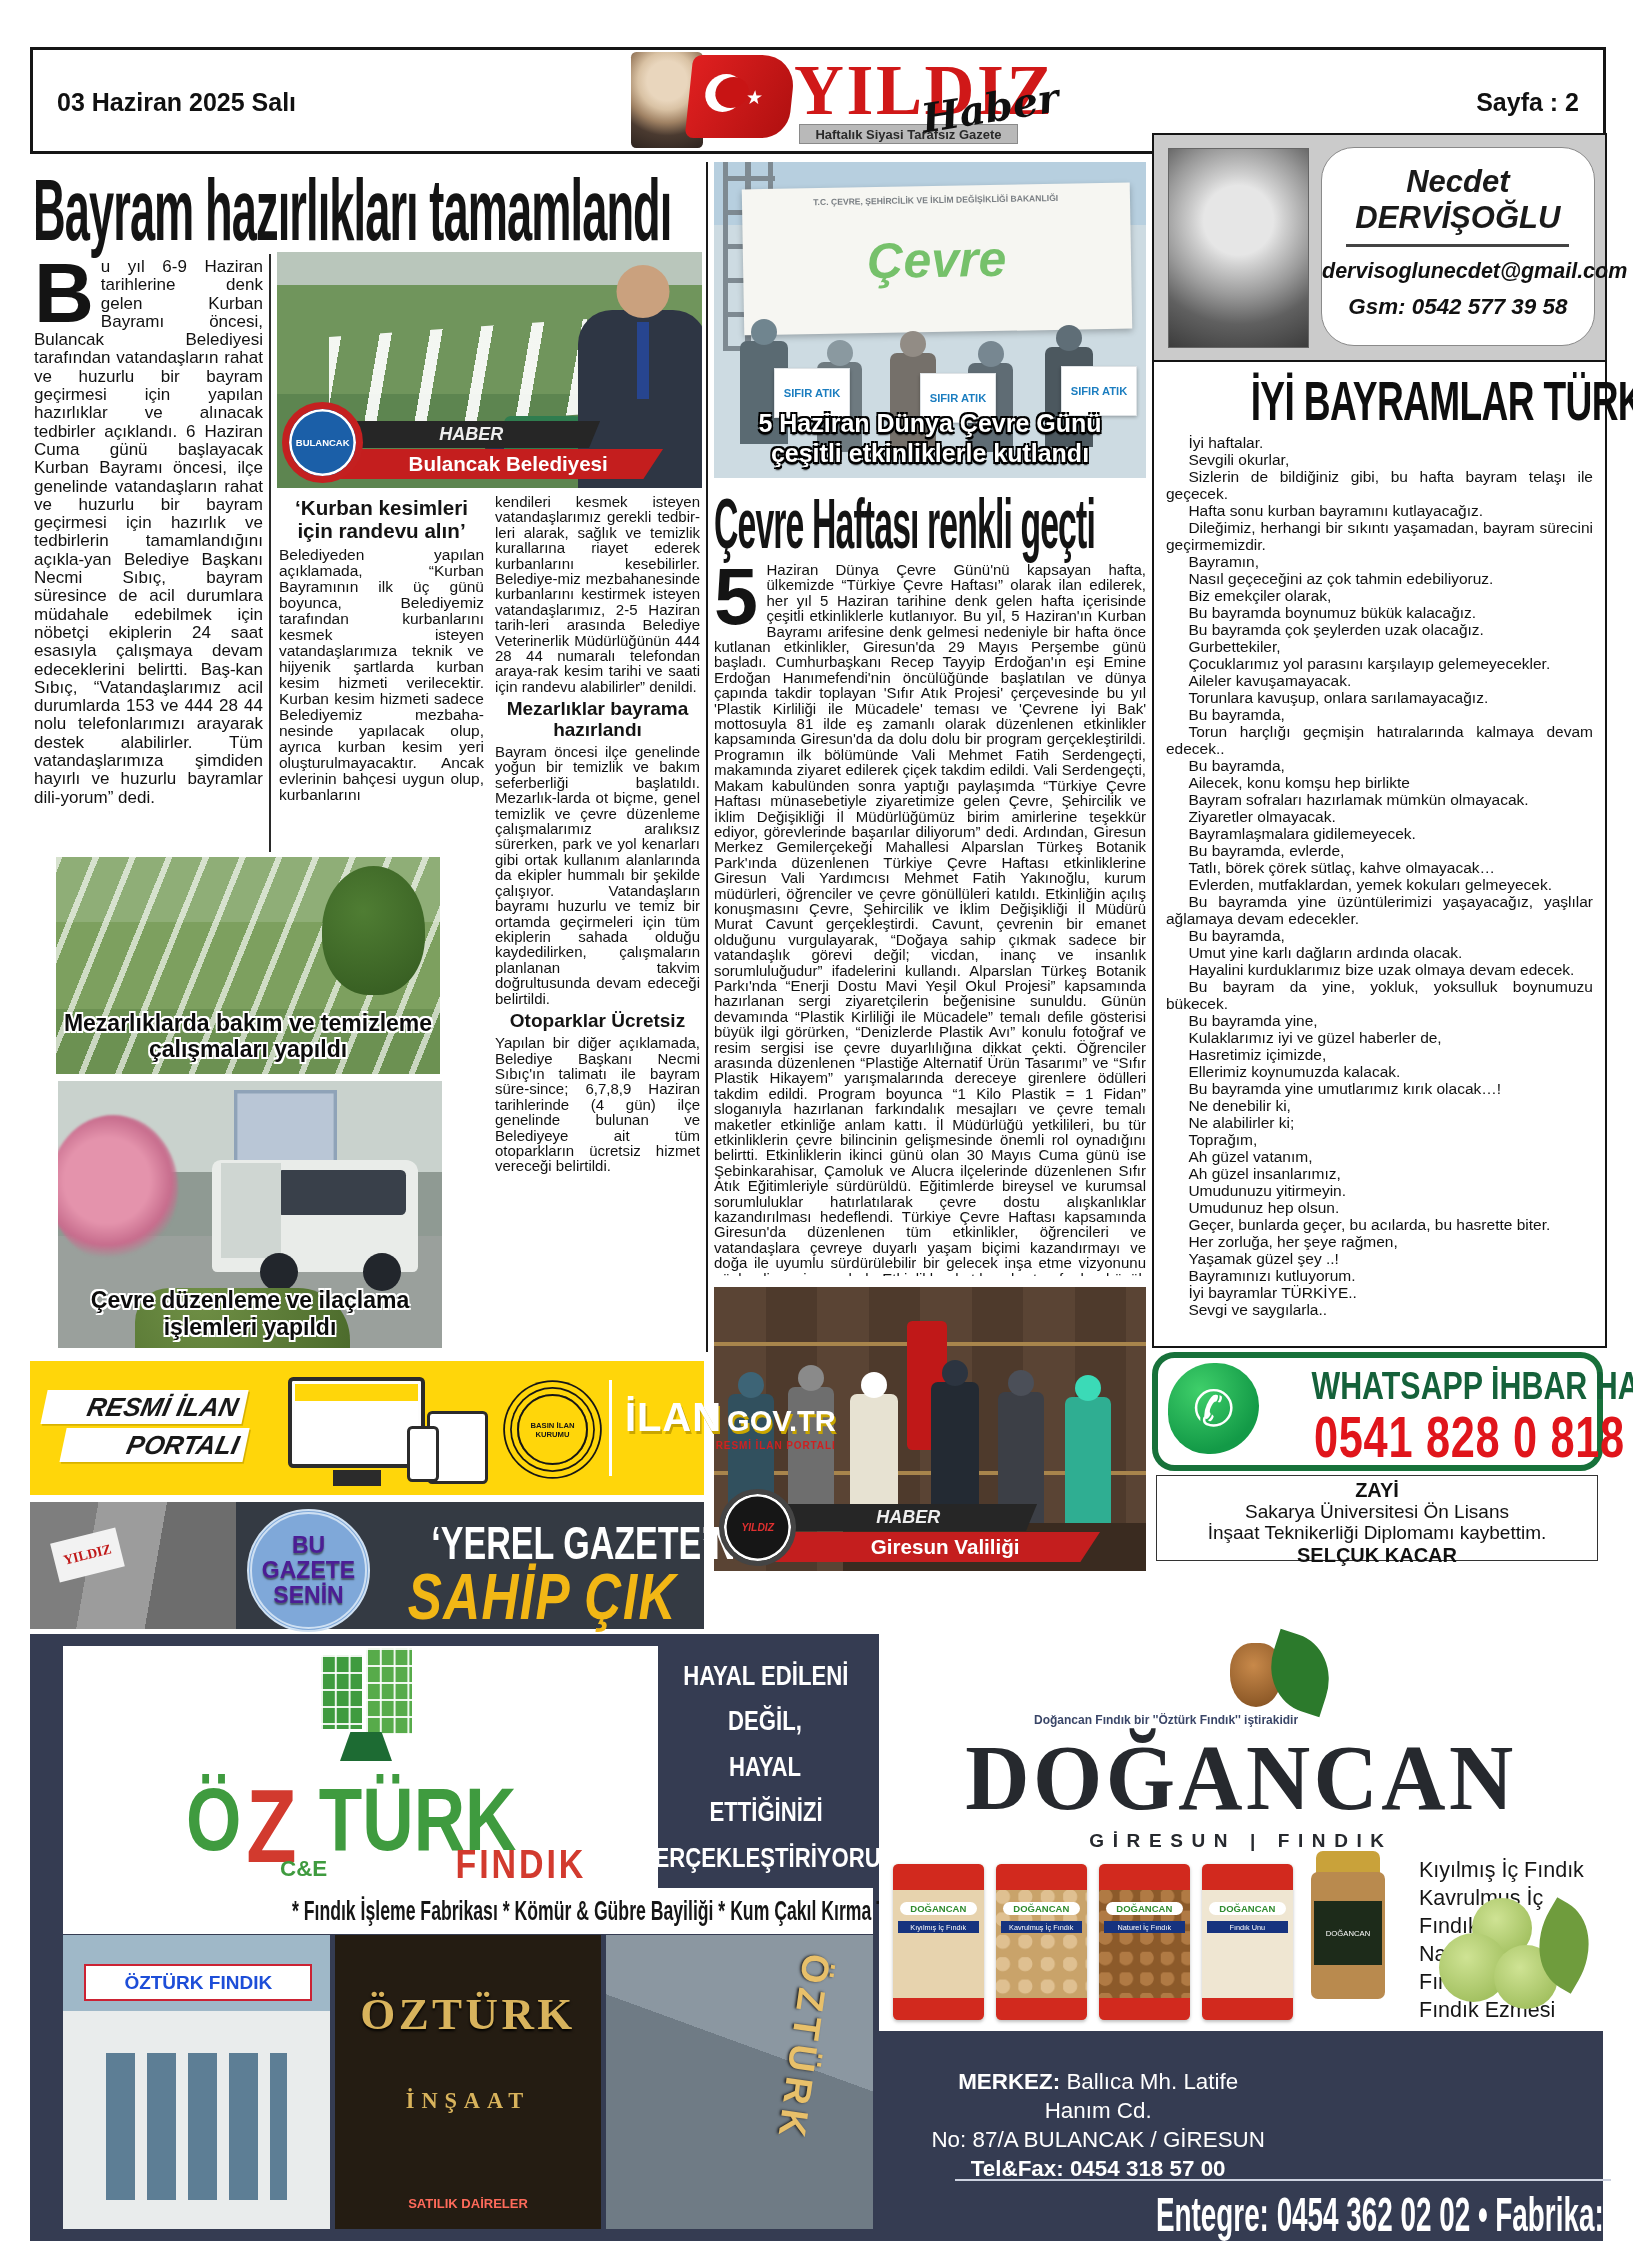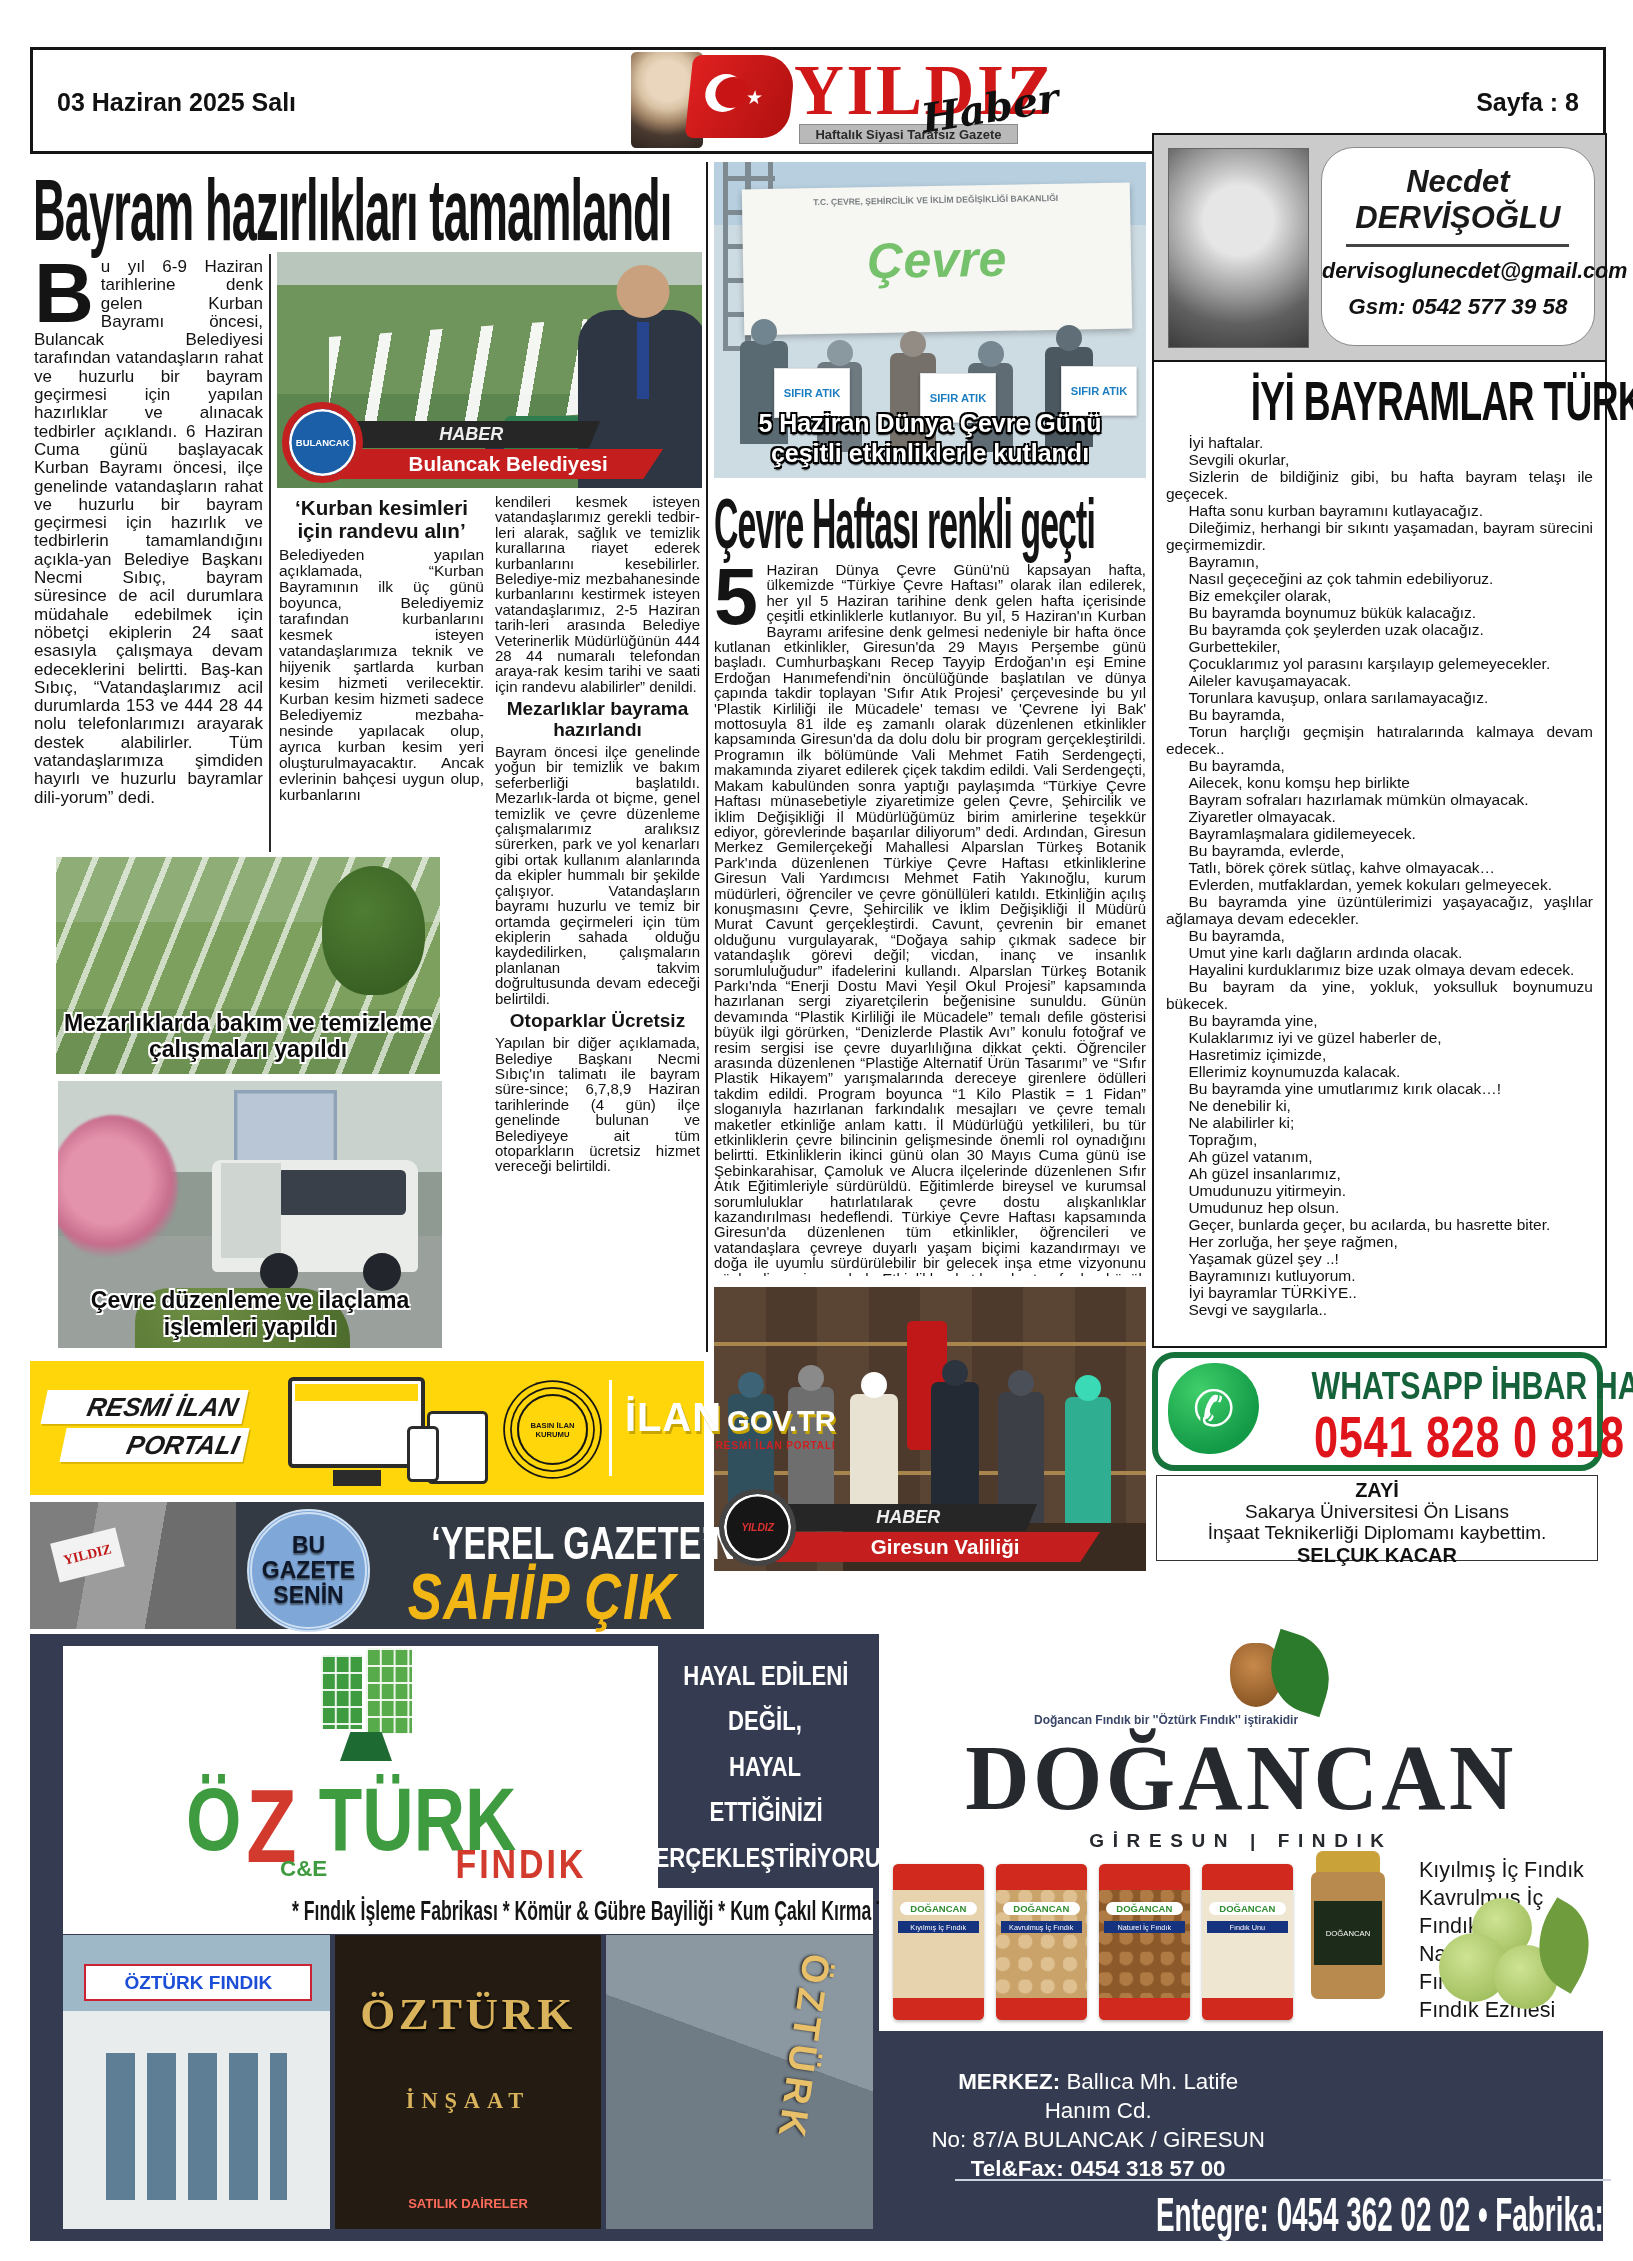--- a/index.html
+++ b/index.html
@@ -184,21 +184,21 @@
   .ilanbrand .b2{font-size:29px;margin-left:5.2px;text-shadow:1.7px 2.6px 0 #c9a500;}
   .ilanbrand .b3{display:block;text-align:right;color:#d02020;font-size:10px;font-weight:bold;letter-spacing:0.9px;}
   .yerel{left:30px;top:1502px;width:674px;height:127px;background:#343a43;}
   .boy{position:absolute;left:0;top:0;width:206px;height:100%;
        background:linear-gradient(100deg,#7e7e7e 0 30%,#9c9c9c 30% 60%,#6d6d6d 60% 100%);}
   .paper{position:absolute;left:24px;top:33px;width:67px;height:40px;background:#f2f2f2;transform:rotate(-14deg);
          display:flex;align-items:center;justify-content:center;}
   .paper span{color:#c01818;font-family:"Liberation Serif",serif;font-weight:bold;font-size:13.8px;}
   .bubadge{position:absolute;left:217px;top:6.9px;width:113px;height:113px;border-radius:50%;background:#7fa8d9;
            border:5.2px double #cfe0f2;display:flex;flex-direction:column;align-items:center;justify-content:center;
-           color:#0f172a;font-weight:bold;font-size:23px;line-height:25px;text-shadow:0 1.7px 1.7px #456;}
+           color:#4c1d95;font-weight:bold;font-size:23px;line-height:25px;text-shadow:0 1.7px 1.7px #456;}
   .y1{position:absolute;left:344px;top:13.8px;width:322px;text-align:center;}
   .y1>span{font-size:46px;color:#fff;transform:scale(.74,1);transform-origin:center top;}
   .y2{position:absolute;left:344px;top:58px;width:322px;text-align:center;}
   .y2>span{font-size:64px;color:#f2b715;font-style:italic;letter-spacing:1.7px;transform:scale(.8,1);transform-origin:center top;}
 
   
   .ads{left:30px;top:1634px;width:1573px;height:607px;background:#353c52;}
   .ozbox{position:absolute;left:33px;top:12px;width:595px;height:242px;background:#fff;}
   .ozb1,.ozb2{position:absolute;background:#3f9b3f;
       background-image:linear-gradient(rgba(255,255,255,.9) 1.7px,transparent 1.7px),linear-gradient(90deg,rgba(255,255,255,.9) 1.7px,transparent 1.7px);
@@ -256,21 +256,21 @@
   .dg-phones{position:absolute;left:0;right:0;top:151px;text-align:center;}
   .dg-phones>span{font-size:48px;font-weight:bold;color:#fff;transform:scale(.58,1);transform-origin:center top;white-space:nowrap;display:inline-block;}
 </style>
 </head>
 <body>
 
 <div class="page">
 
   <div class="abs header-box">
     <div class="abs hdr-date">03 Haziran 2025 Salı</div>
-    <div class="abs hdr-page">Sayfa : 8</div>
+    <div class="abs hdr-page">Sayfa : 2</div>
     <div class="abs ata"></div>
     <div class="abs flag">
       <span class="moon"></span>
         <span class="moon2"></span>
         <span class="star">★</span>
     </div>
     <div class="abs yildiz">YILDIZ</div>
     <div class="abs yildiz-tag">Haftalık Siyasi Tarafsız Gazete</div>
     <div class="abs haber">Haber</div>
   </div>

